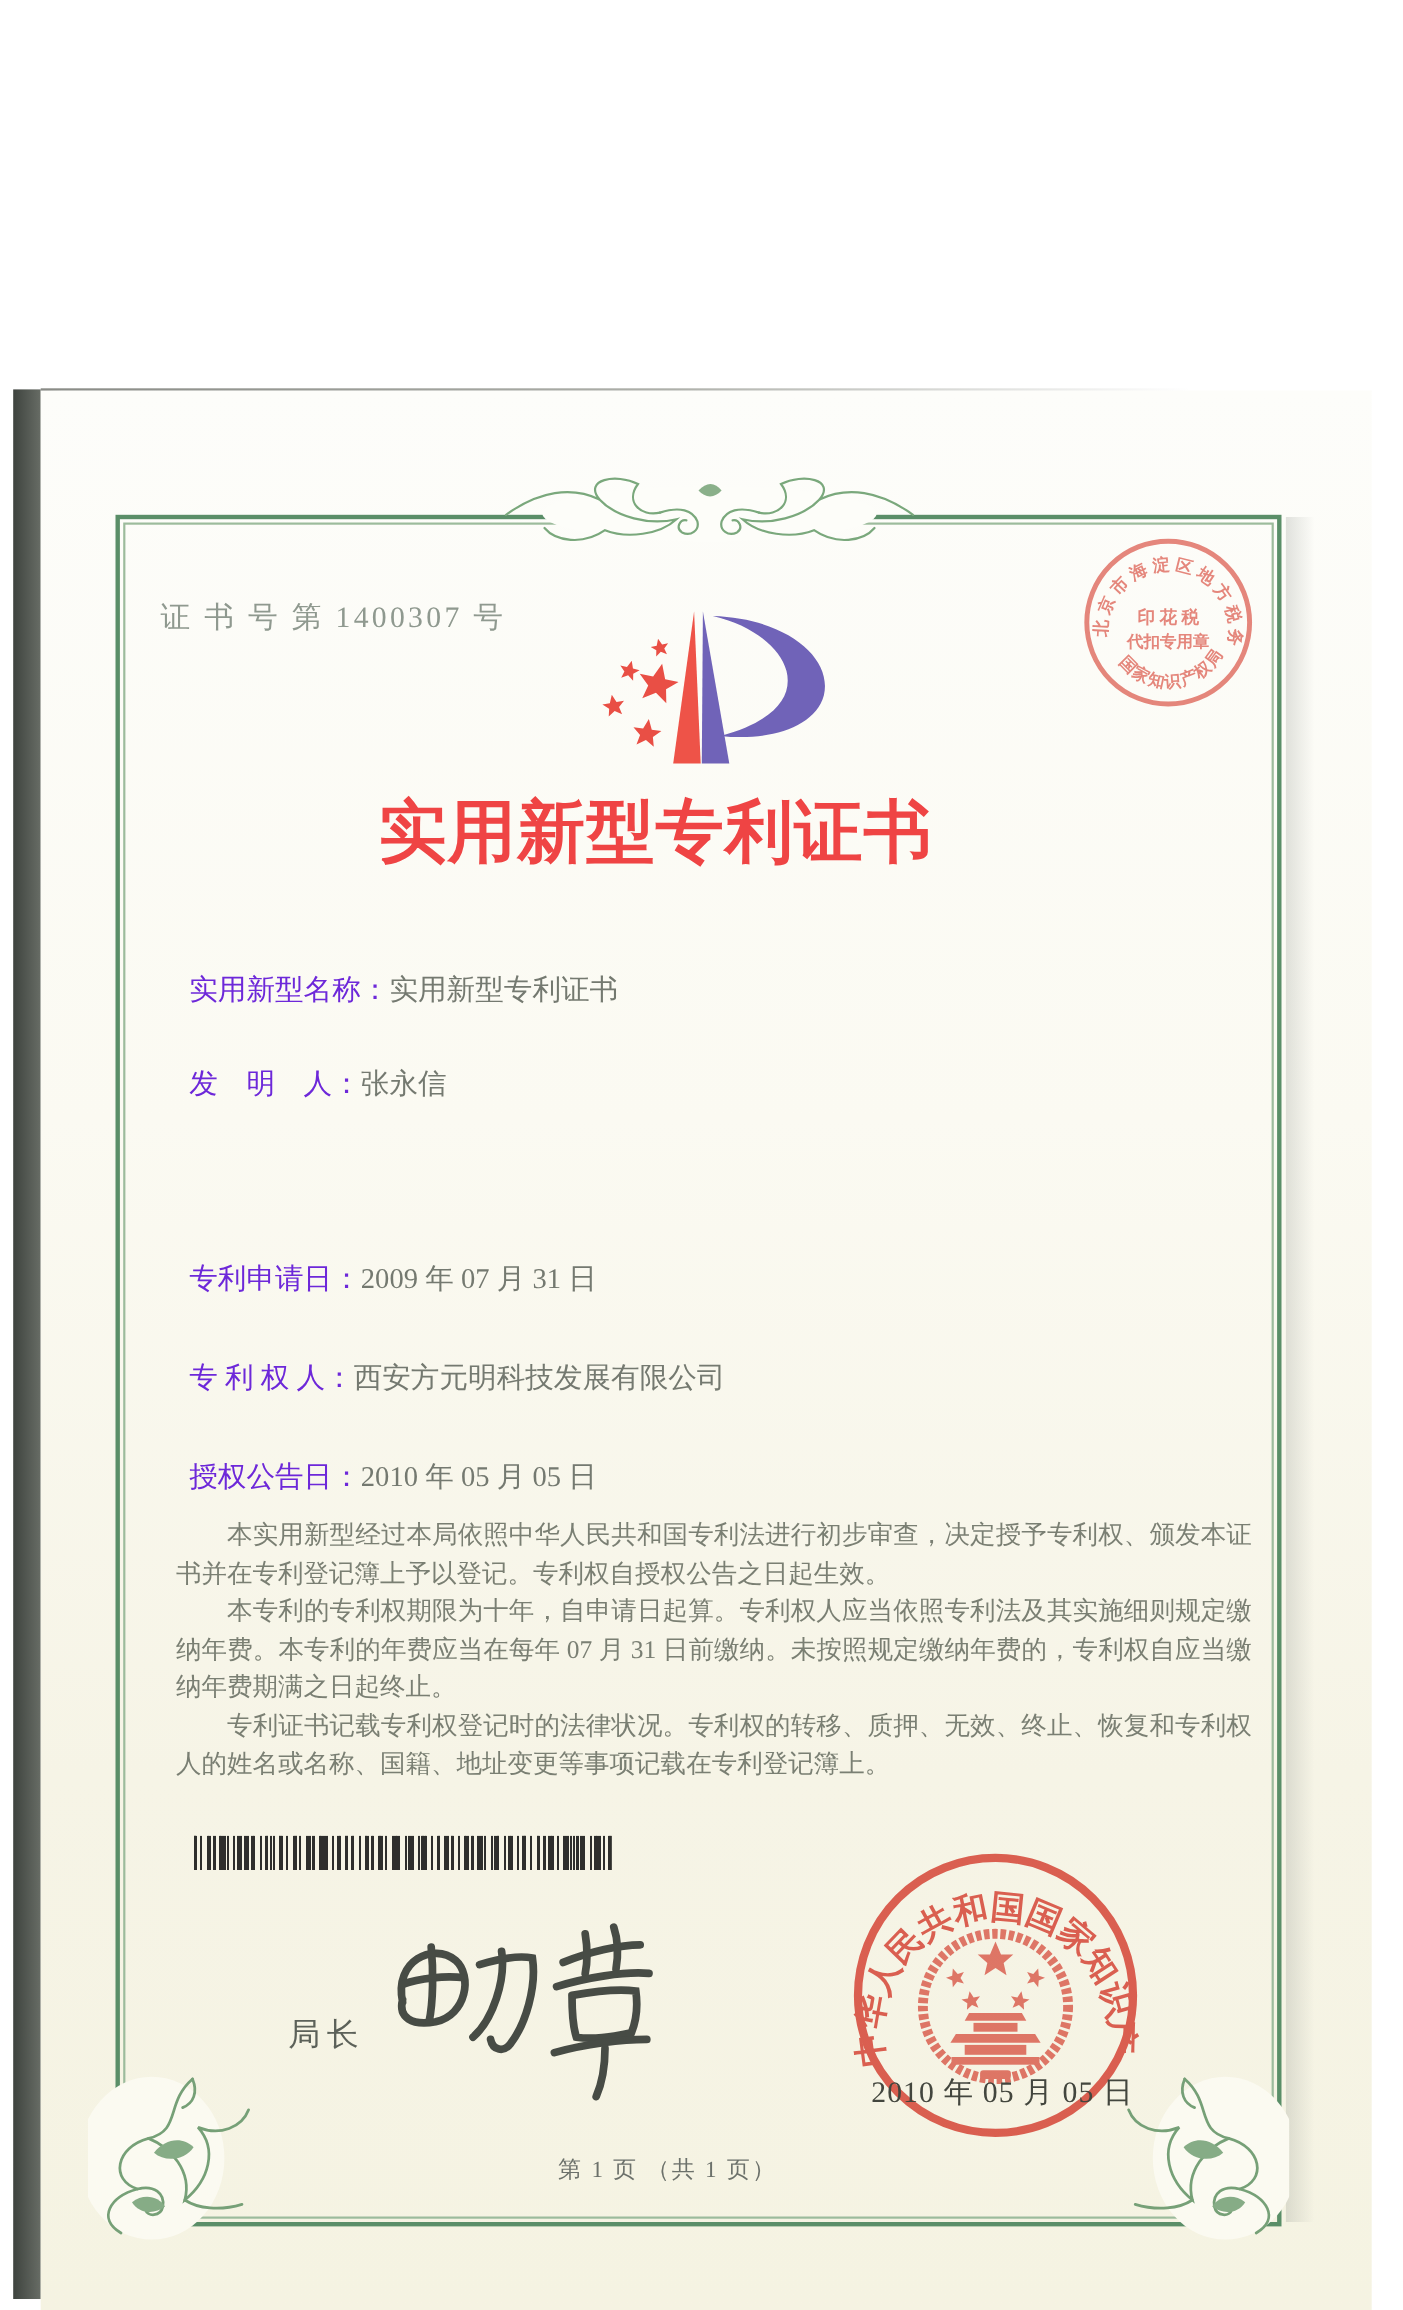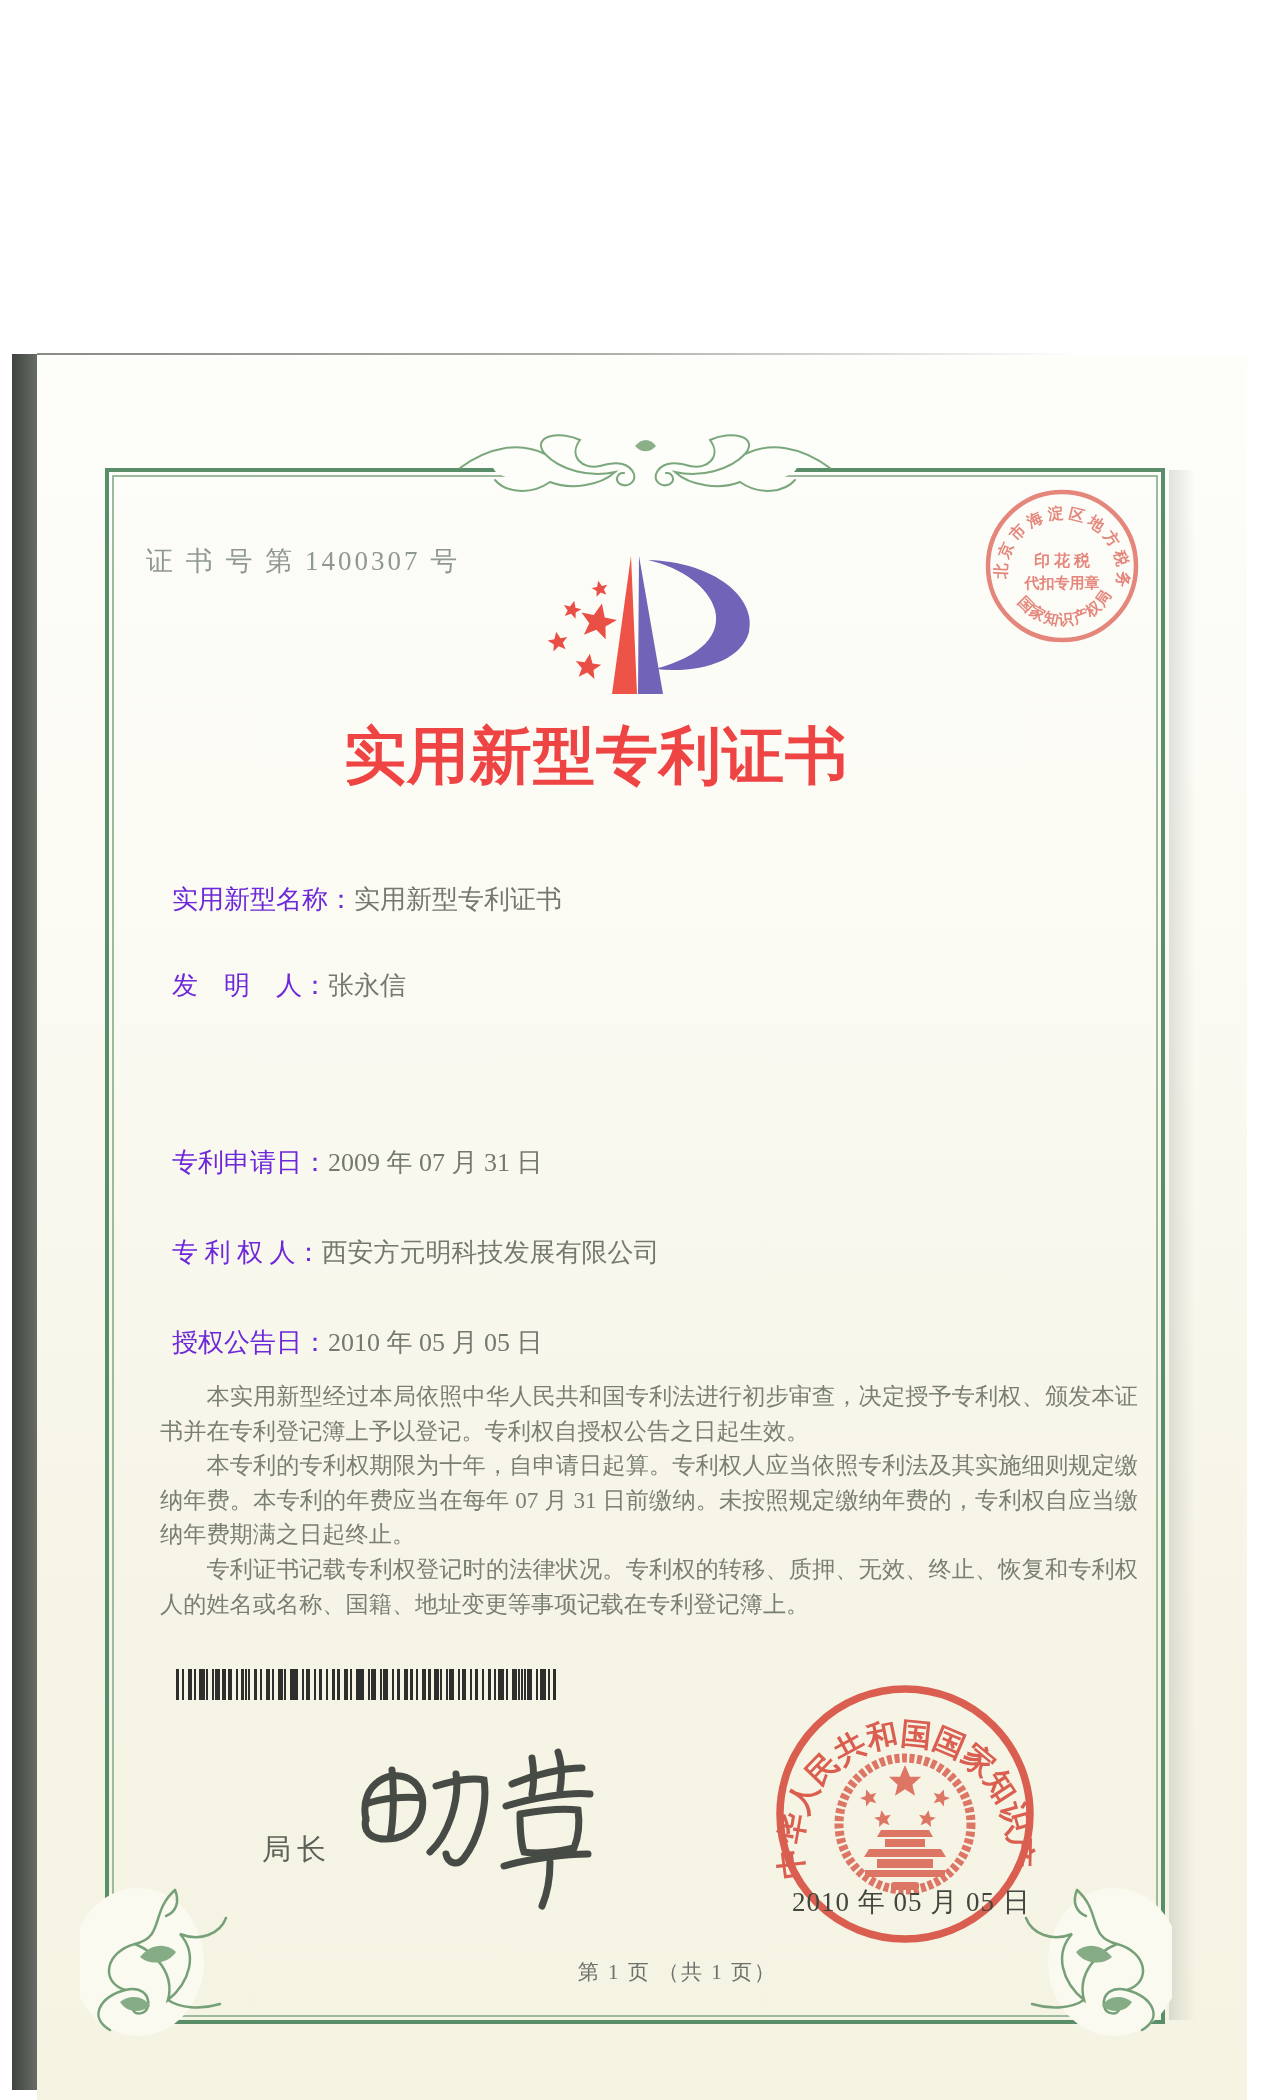--- a/index.html
+++ b/index.html
@@ -49,21 +49,21 @@
   .seal-svg{position:absolute;left:765px;top:1672px;mix-blend-mode:multiply;opacity:.92;}
   .issue-date{position:absolute;left:792px;top:1884px;font-size:27px;letter-spacing:1px;
          color:#43463e;z-index:5;white-space:nowrap;}
 
   .tax-stamp{position:absolute;left:978px;top:482px;opacity:.88;mix-blend-mode:multiply;}
   .logo-svg{position:absolute;left:525px;top:548px;}
   .flourish-top{position:absolute;left:450px;top:426px;}
   .corner-bl{position:absolute;left:80px;top:1882px;}
   .corner-br{position:absolute;left:1002px;top:1882px;transform:scaleX(-1);}
 
-  .page-footer{position:absolute;left:437px;top:1958px;width:340px;text-align:right;
+  .page-footer{position:absolute;left:437px;top:1958px;width:340px;text-align:center;
          font-size:21px;letter-spacing:2px;color:#6c716b;white-space:nowrap;}
 </style>
 </head>
 <body>
 
 <div class="screen">
 
   <div class="spine"></div>
   <div class="spine-shadow"></div>
   <div class="paper"></div>

